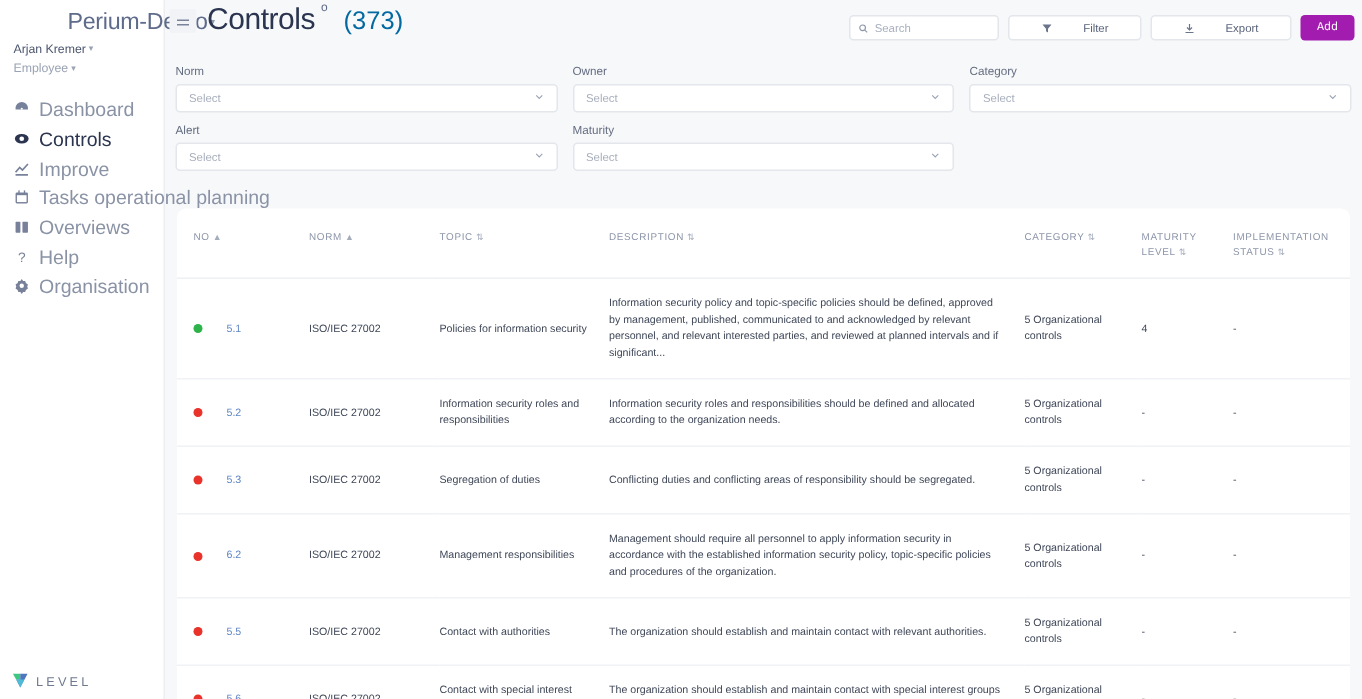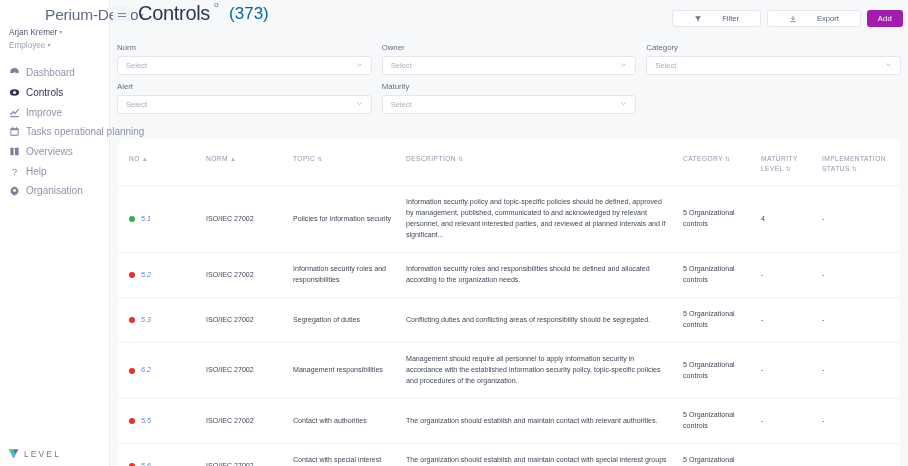--- a/index.html
+++ b/index.html
@@ -40,21 +40,21 @@
     gap: 6px;
     cursor: pointer;
   }
   .nav-ico {
     width: 11px; height: 11px;
     display: flex; align-items: center; justify-content: center;
     color: #77819a; flex: none;
   }
   .nav-ico svg { display:block; }
   .nav-label {
-    font-size: 10px; color: #8a93a6; white-space: nowrap;
+    font-size: 13px; color: #8a93a6; white-space: nowrap;
   }
   .nav-item.active .nav-label { color: #2b3550; }
   .nav-item.active .nav-ico { color: #2b3550; }
 
   #logo-foot {
     position: absolute; left: 7px; bottom: 6px;
     display: flex; align-items: center; gap: 4px;
   }
   #logo-foot .lg-text {
     font-size: 8.5px; letter-spacing: 2.1px; color: #6f7a90;
@@ -131,21 +131,21 @@
   }
   thead th .sortico { font-size: 6px; margin-left: 2px; color: #a5adbd; }
   tbody td {
     font-size: 7.1px; color: #3f4758; vertical-align: middle;
     padding: 11px 7px 11px 0;
     border-bottom: 1px solid #f0f2f5;
     line-height: 1.55;
   }
   tbody tr:last-child td { border-bottom: none; }
   td.c-no { padding-left: 11px; }
-  .no-wrap { display: flex; align-items: center; gap: 6px; font-style: italic; }
+  .no-wrap { display: flex; align-items: center; gap: 16px; }
   .dot { width: 6px; height: 6px; border-radius: 50%; flex: none; }
   .no-text { font-size: 7.1px; color: #5f86c4; }
   .c-desc { color: #3f4758; padding-right: 14px; }
   .c-cat, .c-mat, .c-impl { color: #3f4758; }
   .c-mat, .c-impl { }
   th.h-no    { width: 88px; padding-left: 11px;}
   th.h-norm  { width: 87px; }
   th.h-topic { width: 113px; }
   th.h-desc  { width: 277px; }
   th.h-cat   { width: 78px; }
@@ -249,20 +249,27 @@
     <div class="menu-btn">
         <span></span>
       </div>
     <div class="page-title">
       <span>Controls</span><span class="sup-dot">o</span>
     </div>
     <div class="page-count">(373)</div>
   </div>
 
   <div class="hdr-right">
+    <div class="searchbox">
+      <svg class="ico-sm" viewBox="0 0 24 24" fill="none" stroke="#8c95a9" stroke-width="2.6">
+        <circle cx="10.5" cy="10.5" r="6.5"></circle>
+          <path d="M15.5 15.5 L21 21"></path>
+      </svg>
+      <input type="text" placeholder="Search" style="">
+    </div>
     <div class="tbtn">
       <svg class="ico-sm" viewBox="0 0 24 24" fill="#6a748a">
         <path d="M3 4 H21 L14 12.5 V20 L10 17.5 V12.5 Z"></path>
       </svg>
       <span>Filter</span>
     </div>
     <div class="tbtn">
       <svg class="ico-sm" viewBox="0 0 24 24" fill="none" stroke="#6a748a" stroke-width="2.4">
         <path d="M12 3 V14"></path>
           <path d="M7 10 L12 15 L17 10"></path>

